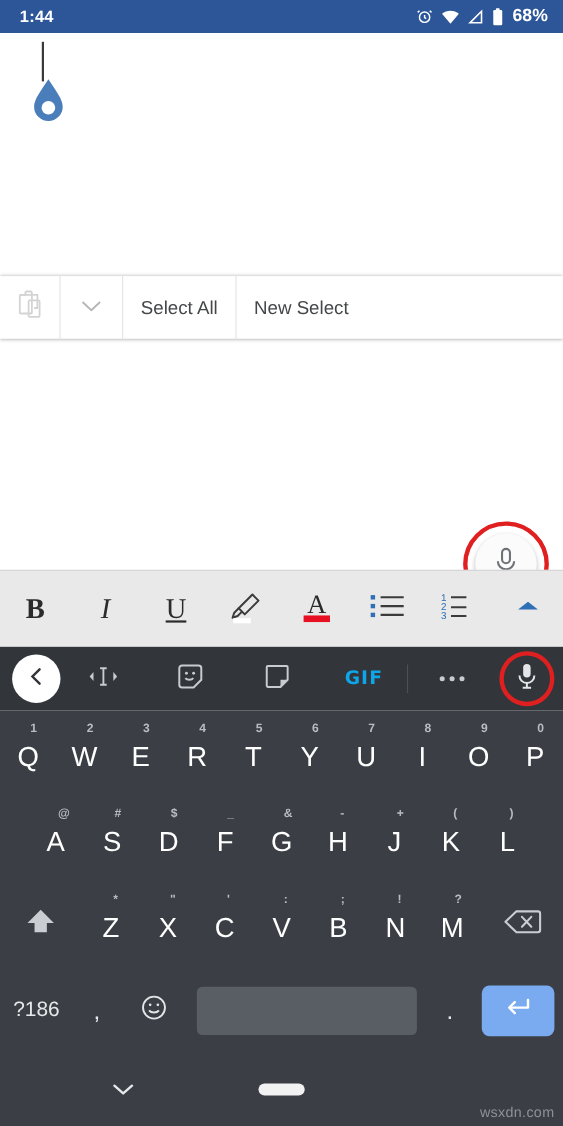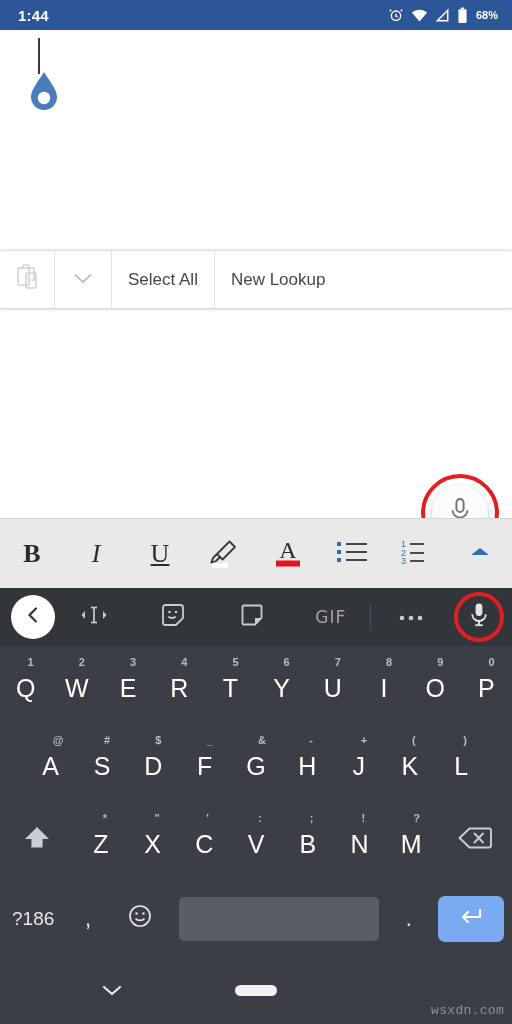--- a/index.html
+++ b/index.html
@@ -16,21 +16,21 @@
     position: absolute; top: 0; left: 0;
     width: 512px; height: 30px;
     background: #2d5699;
     display: flex; align-items: center;
     padding: 0 14px 0 18px;
     color: #ffffff;
   }
   .status-time { font-size: 15px; font-weight: bold; letter-spacing: .2px; }
   .status-right { margin-left: auto; display: flex; align-items: center; gap: 7px; }
   .status-right svg { display: block; }
-  .battery-pct { font-size: 11px; font-weight: bold; margin-left: 1px; }
+  .battery-pct { font-size: 16px; font-weight: bold; margin-left: 1px; }
 
   
   .doc-area {
     position: absolute; top: 30px; left: 0;
     width: 512px; height: 488px;
     background: #ffffff;
   }
 
   
   .caret-wrap { position: absolute; left: 28px; top: 8px; width: 32px; height: 80px; }
@@ -101,21 +101,21 @@
     width: 44px; height: 44px; margin-left: 11px;
     border-radius: 50%; background: #ffffff;
     display: flex; align-items: center; justify-content: center;
     flex: 0 0 auto;
   }
   .gb-icon {
     flex: 1; height: 58px;
     display: flex; align-items: center; justify-content: center;
   }
   .gb-gif {
-    font-size: 17px; font-weight: normal; color: #a3a3a3;
+    font-size: 17px; font-weight: bold; color: #0ea5e9;
     letter-spacing: 1px; font-family: "DejaVu Sans", sans-serif;
   }
   .gb-div { width: 1px; height: 26px; background: #4c5057; flex: 0 0 auto; }
   .gb-mic-wrap { position: relative; width: 58px; height: 58px; flex: 0 0 auto; margin-right: 4px; }
   .gb-mic-ring {
     position: absolute; left: 4px; top: 4px; width: 50px; height: 50px;
     border: 4px solid #e02020; border-radius: 50%;
   }
   .gb-mic-inner {
     position: absolute; inset: 0; display: flex; align-items: center; justify-content: center;
@@ -164,21 +164,21 @@
     display: flex; align-items: center;
   }
   .nav-hide { position: absolute; left: 98px; top: 20px; width: 28px; height: 24px;
               display:flex; align-items:center; justify-content:center; }
   .nav-pill {
     position: absolute; left: 50%; transform: translateX(-50%); top: 25px;
     width: 42px; height: 11px; border-radius: 6px; background: #f2f2f2;
   }
   .watermark {
     position: absolute; right: 8px; bottom: 6px;
-    font-size: 13px; color: #8d9196; letter-spacing: .3px; font-family: Liberation Mono, monospace;
+    font-size: 13px; color: #8d9196; letter-spacing: .3px;
   }
 </style>
 </head>
 <body>
 
 <div id="screen">
 
   <div class="statusbar">
     <span class="status-time">1:44</span>
     <span class="status-right">
@@ -233,21 +233,21 @@
         </span>
       </div>
       <div class="ctx-cell chev-cell">
         <span>
           <svg width="20" height="13" viewBox="0 0 20 13" fill="none" stroke="#b6b6b6" stroke-width="1.7">
             <path d="M2 2.5 10 10 18 2.5"></path>
           </svg>
         </span>
       </div>
       <div class="ctx-cell">Select All</div>
-      <div class="ctx-cell">New Lookup</div>
+      <div class="ctx-cell">New Select</div>
     </div>
 
     <div class="fab-wrap">
       <div class="fab-ring"></div>
       <div class="fab">
         <span>
           <svg width="24" height="28" viewBox="0 0 24 28" fill="none" stroke="#6e7276" stroke-width="1.9">
             <rect x="8.4" y="2" width="7.2" height="13" rx="3.6"></rect>
             <path d="M4.6 13.2a7.4 7.4 0 0 0 14.8 0"></path>
             <path d="M12 20.6V24.6"></path>

